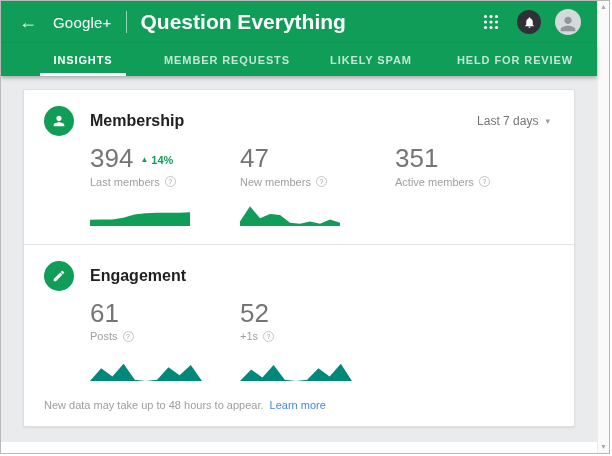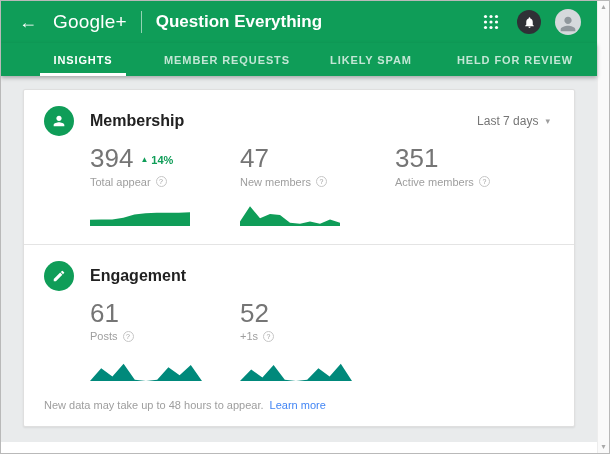--- a/index.html
+++ b/index.html
@@ -20,23 +20,23 @@
 
   
   .appbar {
     height:42px; background:#0f9d58; color:#fff;
     display:flex; align-items:center; padding:0 16px 0 14px; flex:none;
   }
   .back-btn {
     background:none; border:none; color:#fff; font-size:18px; line-height:1;
     padding:0 4px; margin-right:12px; cursor:pointer;
   }
-  .logo { font-size:19px; font-weight:500; letter-spacing:.2px; cursor:pointer; }
+  .logo { font-size:15px; font-weight:500; letter-spacing:.2px; cursor:pointer; }
   .hdr-divider { width:1px; height:22px; background:rgba(255,255,255,.55); margin:0 14px; }
-  .community-title { font-size:17px; font-weight:700; }
+  .community-title { font-size:21px; font-weight:700; }
   .spacer { flex:1; }
   .apps-icon { margin-right:18px; cursor:pointer; display:flex; }
   .notif-circle {
     width:24px; height:24px; border-radius:50%; background:#2f3136;
     display:flex; align-items:center; justify-content:center; margin-right:14px; cursor:pointer;
   }
   .avatar {
     width:26px; height:26px; border-radius:50%; background:#d5d9dc; overflow:hidden;
     display:flex; align-items:flex-end; justify-content:center; cursor:pointer;
   }
@@ -178,21 +178,21 @@
           <div class="stats">
             <div class="stat">
               <div class="num-row">
                 <span class="num">394</span>
                 <span class="delta">
                   <span class="tri">▲</span>
                   <span>14%</span>
                 </span>
               </div>
               <div class="stat-label">
-                <span>Total appear</span>
+                <span>Last members</span>
                 <span class="info">?</span>
               </div>
               <svg class="spark m green" viewBox="0 0 100 22" preserveAspectRatio="none">
                   <polygon points="0,22 0,15.84 11.11111111111111,15.40 22.22222222222222,15.40 33.33333333333333,13.64 44.44444444444444,10.56 55.55555555555556,9.24 66.66666666666666,8.80 77.77777777777779,8.80 88.88888888888889,8.80 100,8.36 100,22"></polygon>
                 </svg>
             </div>
             <div class="stat">
               <div class="num-row">
                 <span class="num">47</span>
               </div>

